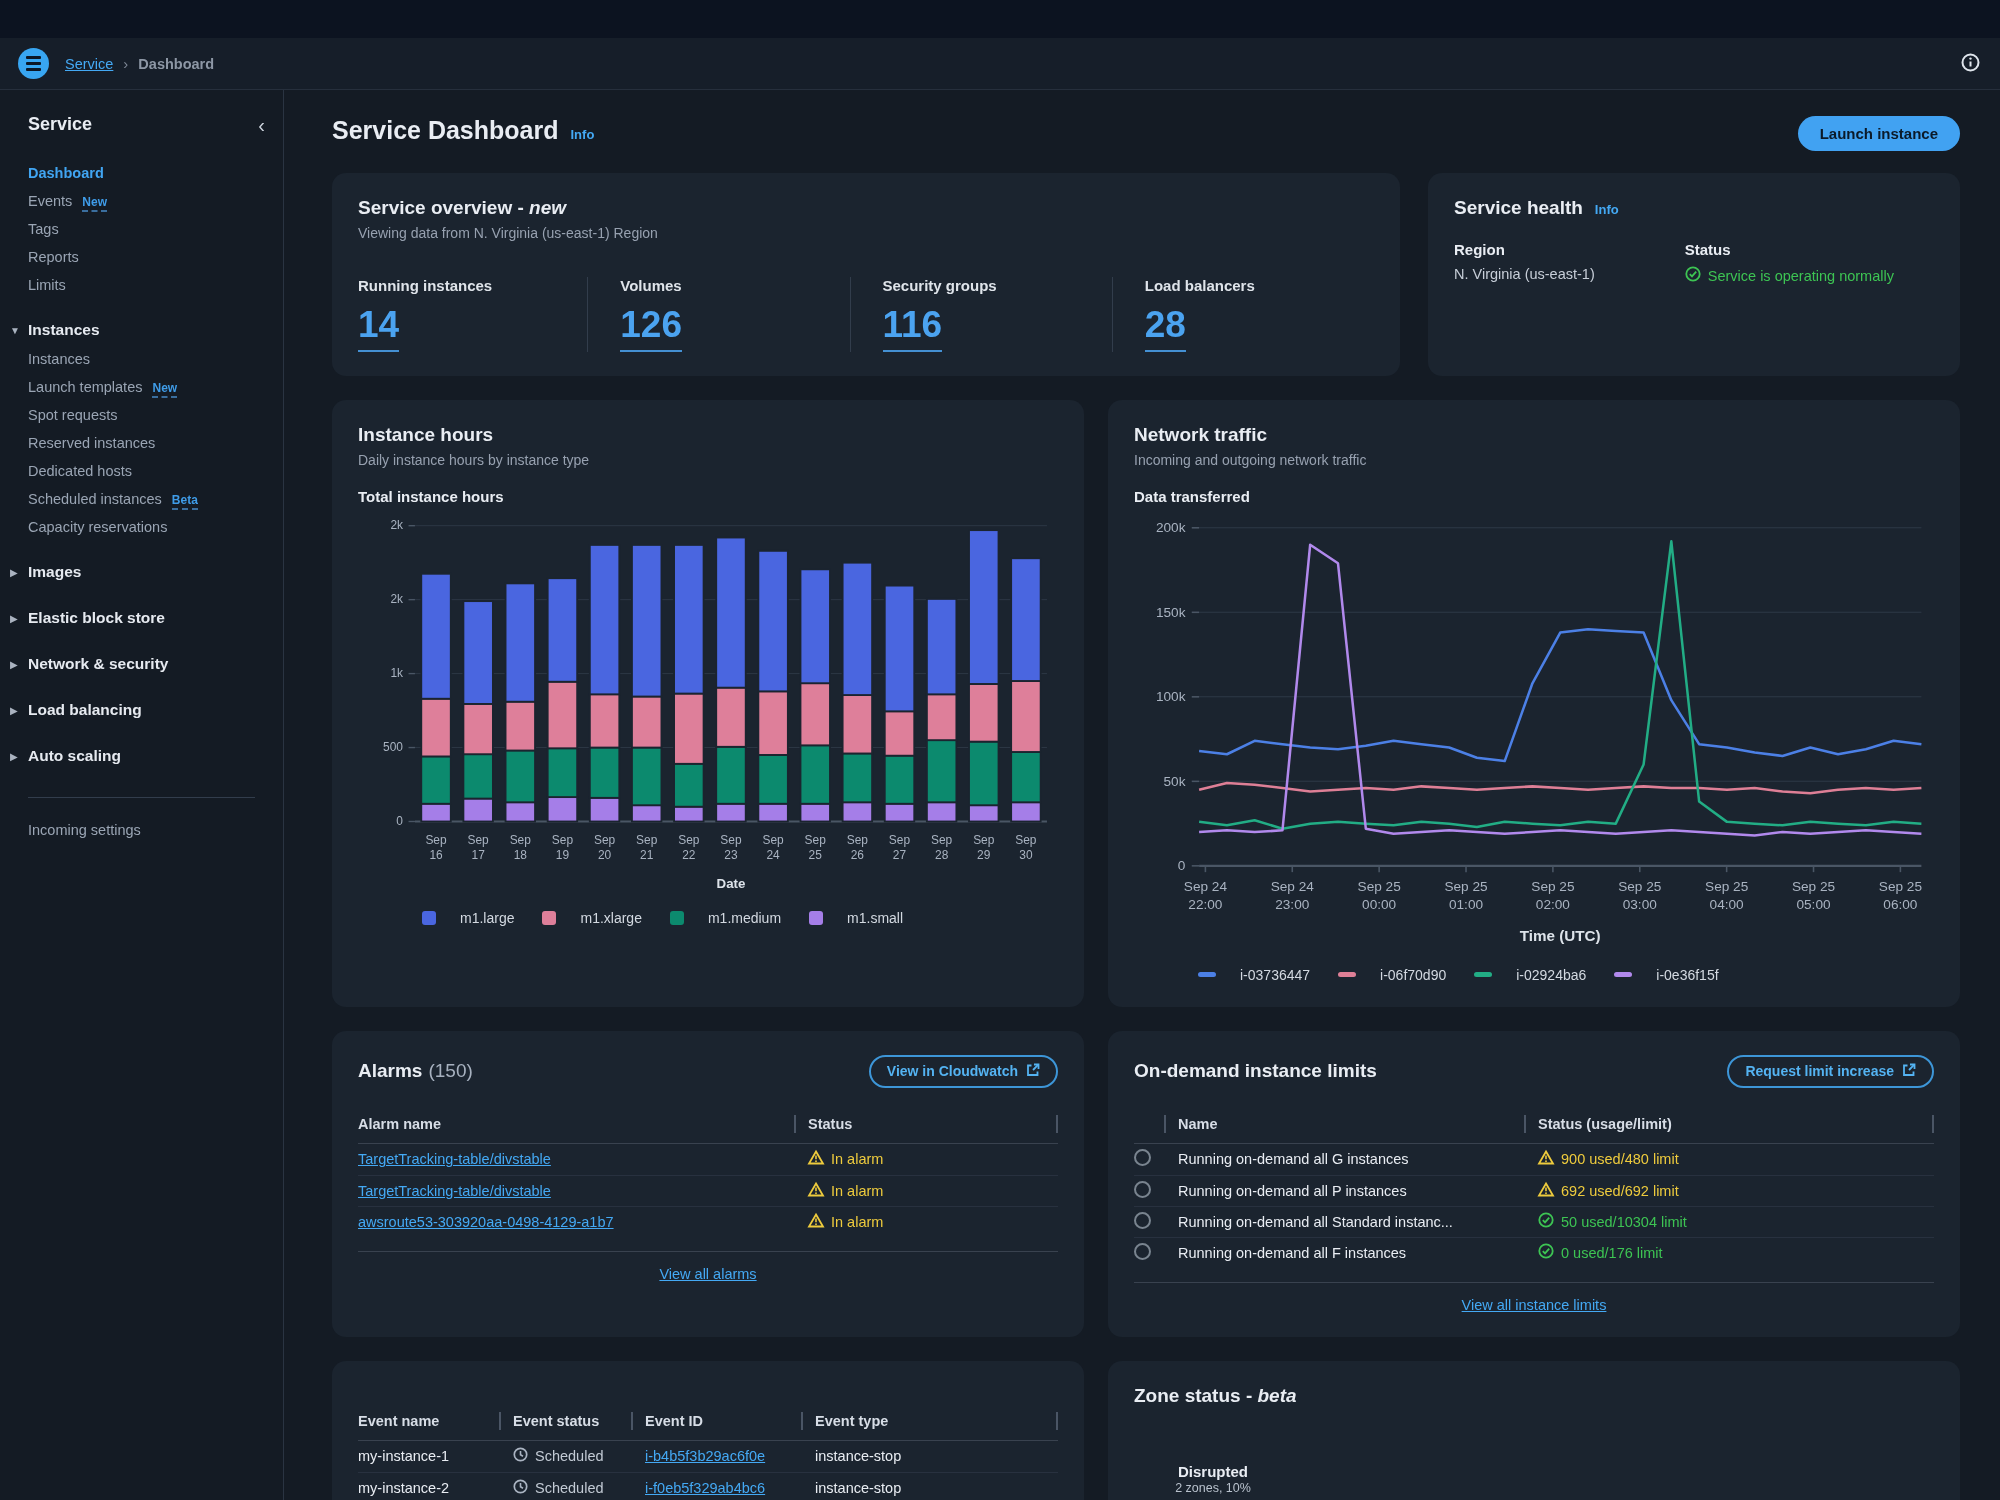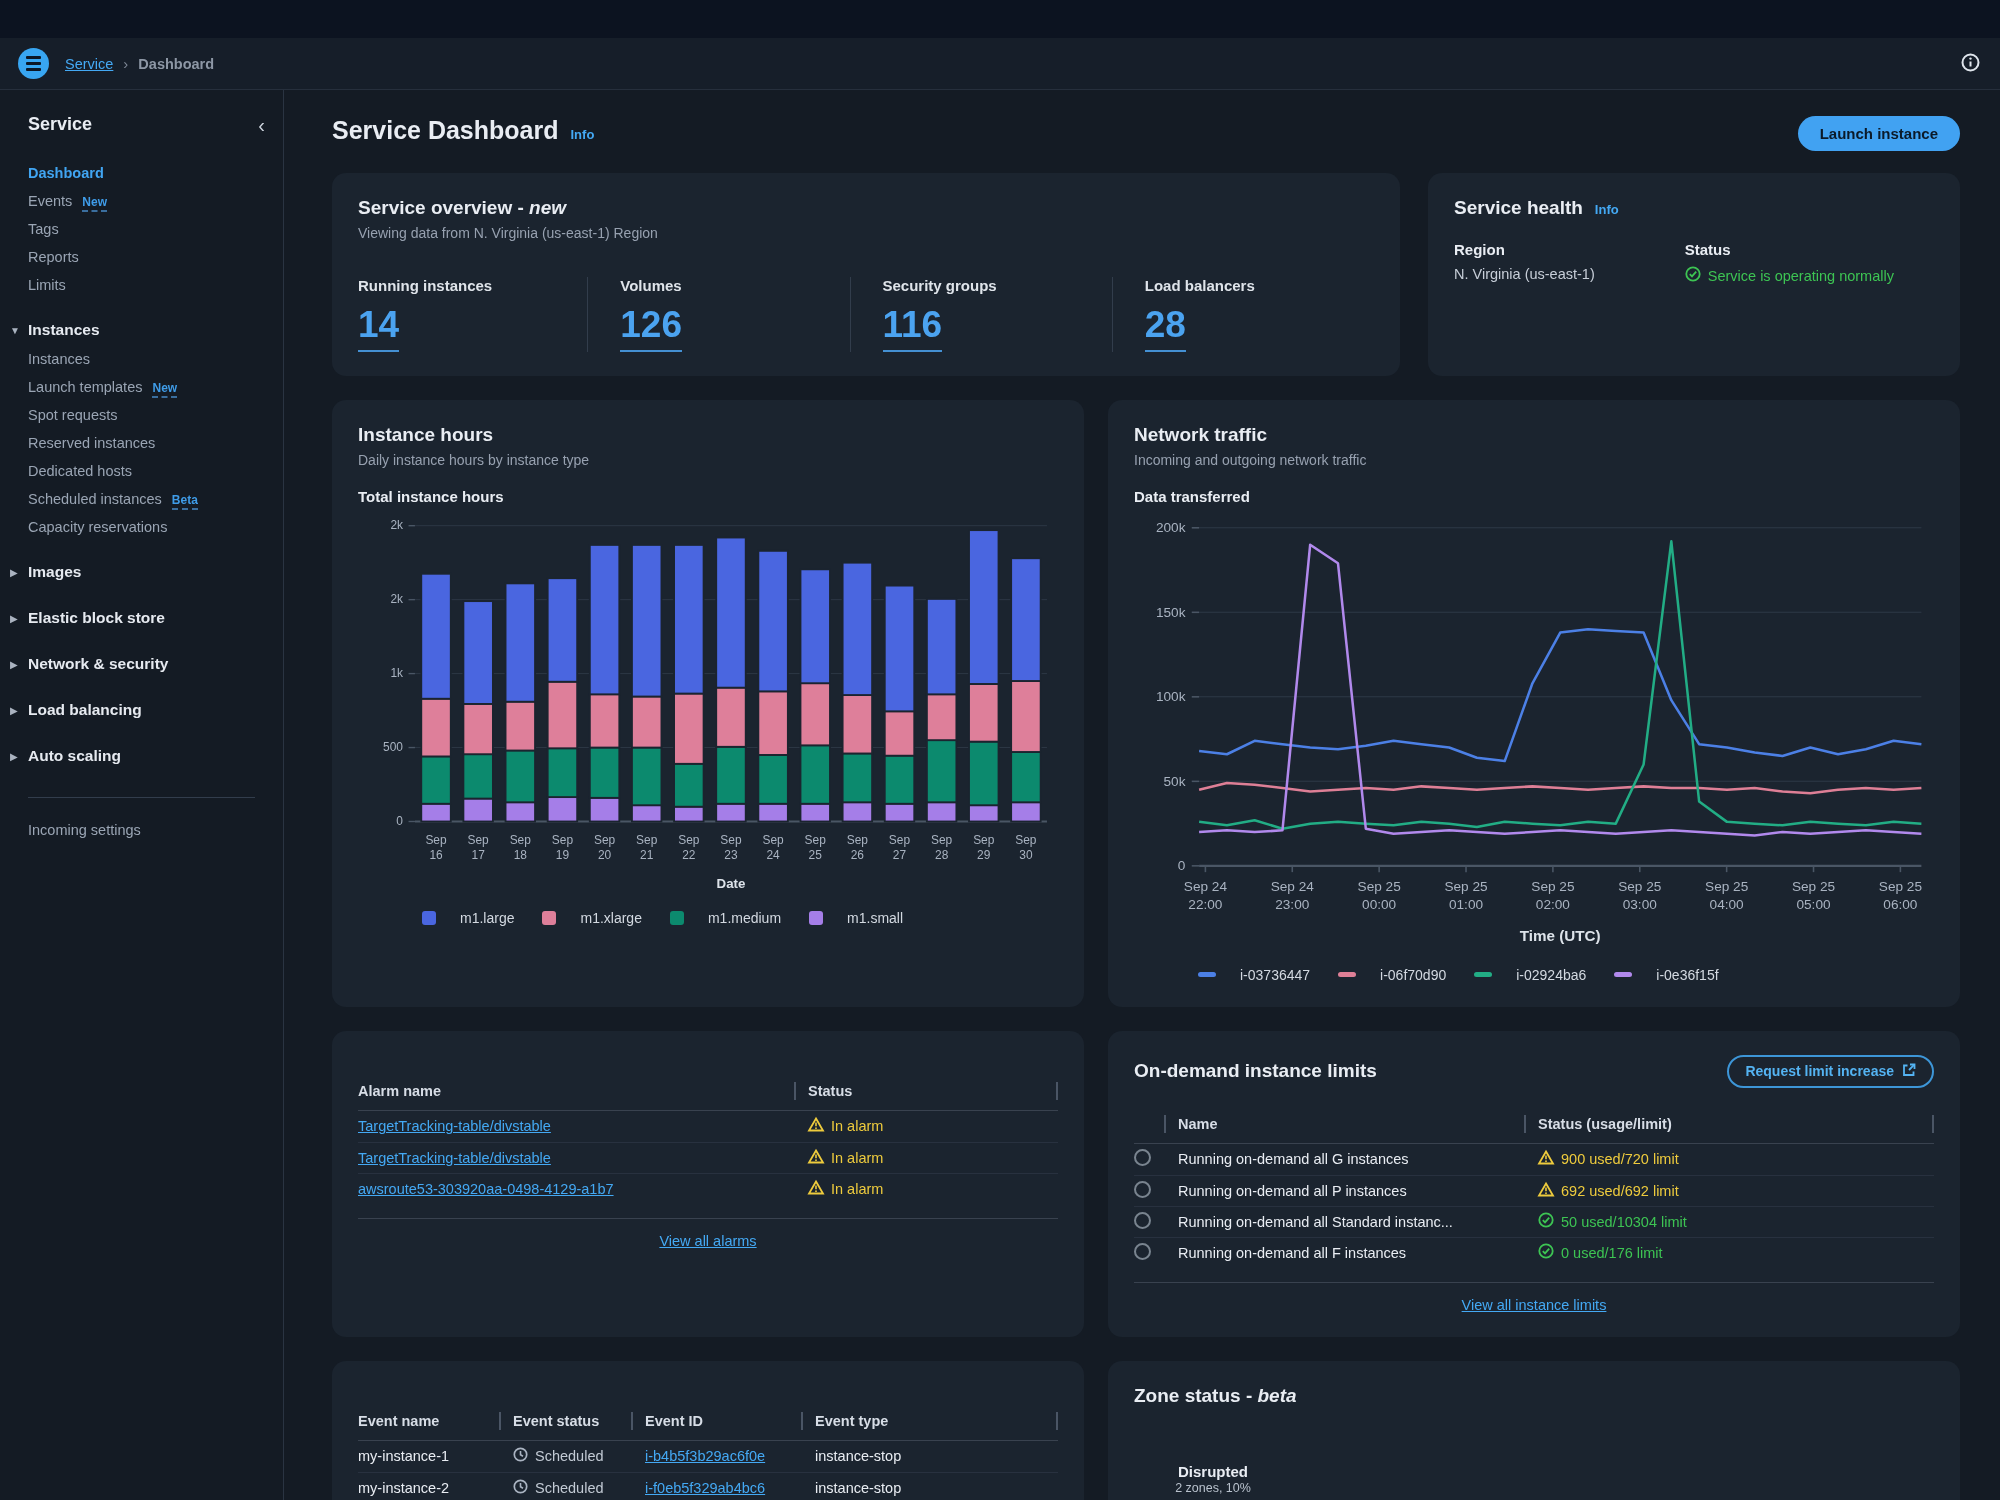--- a/index.html
+++ b/index.html
@@ -452,20 +452,35 @@
               <span class="legend-item">
                 <span class="sw-line" style="background: rgb(177, 137, 236);"></span>
                 <span>i-0e36f15f</span>
               </span>
             </div>
         </div>
       </div>
 
       <div class="crow rowx">
         <div class="card">
+          <div class="title-row">
+            <span class="card-title">
+              <span>Alarms</span><span class="count">(150)</span>
+            </span>
+            <button class="ghost-btn">
+              <span>View in Cloudwatch</span>
+              <span>
+                <svg width="14" height="14" viewBox="0 0 14 14">
+                    <path d="M5.5 2.5 H2 V12 H11.5 V8.5" fill="none" stroke="#54b3f2" stroke-width="1.8"></path>
+                    <path d="M8 1.5 H12.5 V6" fill="none" stroke="#54b3f2" stroke-width="1.8"></path>
+                    <line x1="12.3" y1="1.7" x2="7" y2="7" stroke="#54b3f2" stroke-width="1.8"></line>
+                  </svg>
+              </span>
+            </button>
+          </div>
           <div class="ttable" style="--cols: 450px 1fr;">
             <div class="trow head">
               <div>Alarm name</div>
               <div>Status</div>
             </div>
             <div class="tbody">
               <div class="trow">
                 <div><span class="cell-link">TargetTracking-table/divstable</span></div>
                 <div class="st warn">
                     <span><svg width="16" height="15" viewBox="0 0 16 15">
@@ -528,21 +543,21 @@
             <div class="tbody">
               <div class="trow">
                 <div><span class="radio"></span></div>
                 <div>Running on-demand all G instances</div>
                 <div class="st warn">
                     <span><svg width="16" height="15" viewBox="0 0 16 15">
                         <path d="M8 1.5 L15 13.5 H1 Z" fill="none" stroke="#eecb3d" stroke-width="1.8"></path>
                         <line x1="8" y1="5.6" x2="8" y2="9.2" stroke="#eecb3d" stroke-width="1.6"></line>
                         <circle cx="8" cy="11.2" r="0.9" fill="#eecb3d"></circle>
                       </svg></span>
-                    <span>900 used/720 limit</span>
+                    <span>900 used/480 limit</span>
                   </div>
               </div>
               <div class="trow">
                 <div><span class="radio"></span></div>
                 <div>Running on-demand all P instances</div>
                 <div class="st warn">
                     <span><svg width="16" height="15" viewBox="0 0 16 15">
                         <path d="M8 1.5 L15 13.5 H1 Z" fill="none" stroke="#eecb3d" stroke-width="1.8"></path>
                         <line x1="8" y1="5.6" x2="8" y2="9.2" stroke="#eecb3d" stroke-width="1.6"></line>
                         <circle cx="8" cy="11.2" r="0.9" fill="#eecb3d"></circle>

